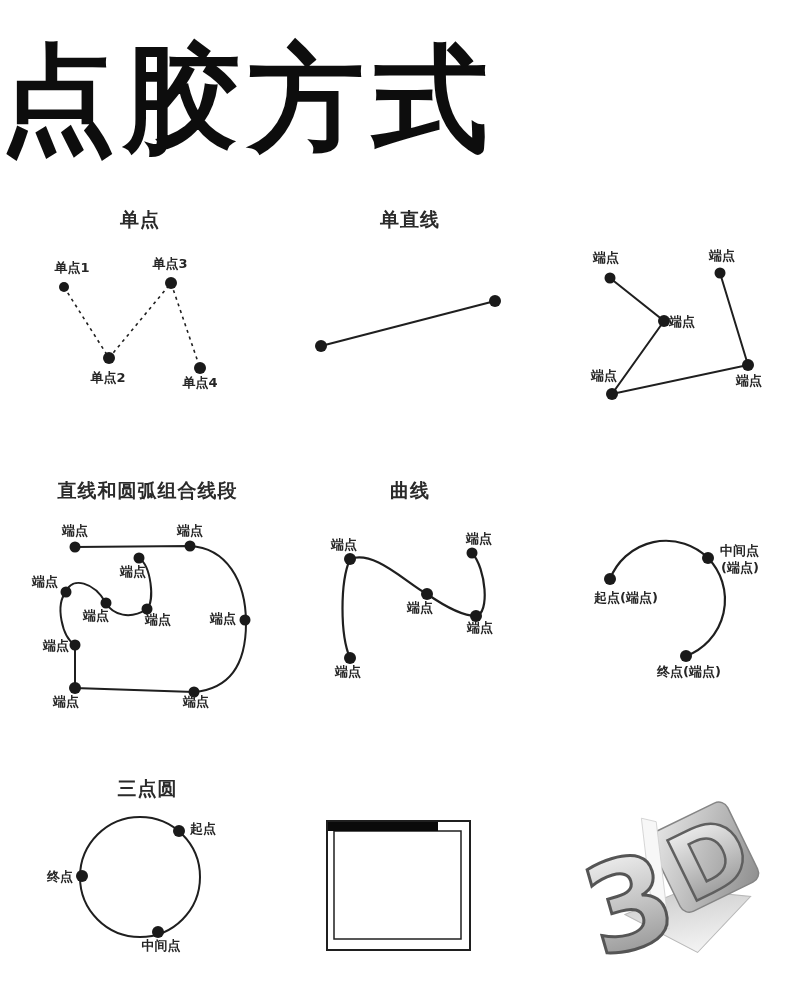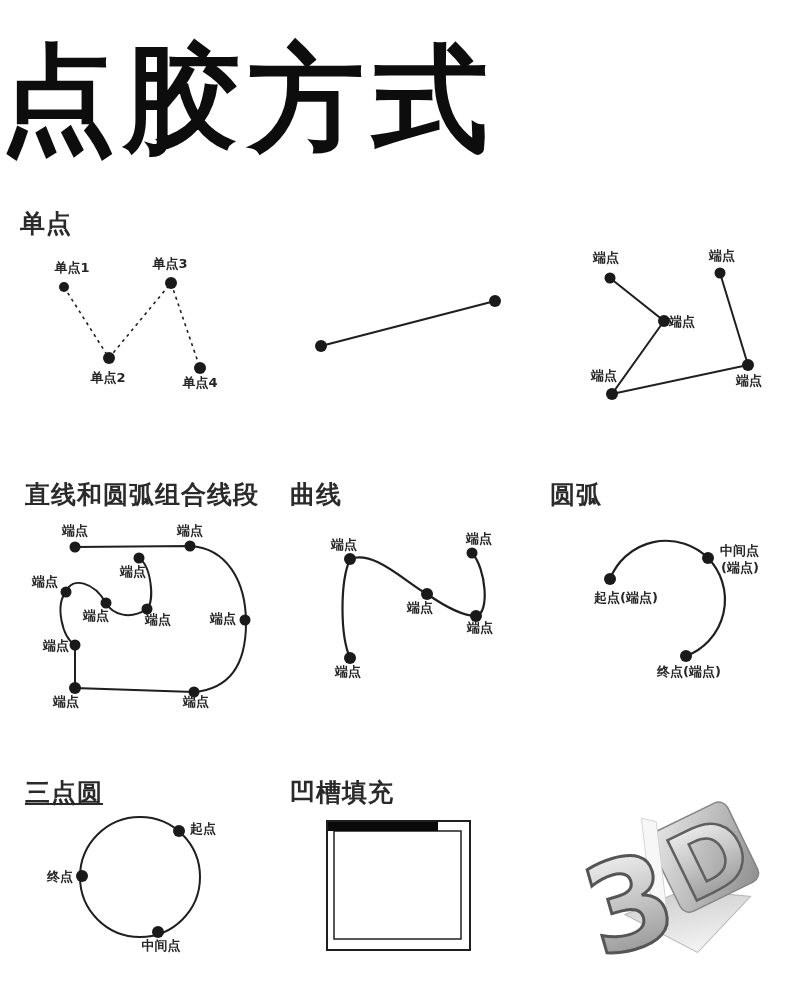--- a/index.html
+++ b/index.html
@@ -2,41 +2,40 @@
 <html><head>
 <meta charset="utf-8">
 <style>
   html,body{margin:0;padding:0;background:#ffffff;}
   #canvas{position:relative;width:800px;height:1000px;background:#ffffff;overflow:hidden;
           font-family:"DejaVu Sans","Liberation Sans",sans-serif;}
   .main-title{position:absolute;top:22px;left:0;width:800px;text-align:left;
               font-family:"DejaVu Serif","Liberation Serif",serif;
               font-weight:700;font-size:116px;line-height:1.05;letter-spacing:8px;
               color:#0d0d0d;white-space:nowrap;margin-top:16px;}
-  .panel-title{position:absolute;font-weight:700;font-size:25px;
+  .panel-title{position:absolute;text-align:center;font-weight:700;font-size:19px;
                color:#2a2a2a;letter-spacing:1px;}
   svg{position:absolute;overflow:visible;}
   .lbl{font-family:"DejaVu Sans","Liberation Sans",sans-serif;font-weight:700;
        font-size:13px;fill:#262626;}
   .stroke{fill:none;stroke:#1f1f1f;}
   .dot{fill:#1a1a1a;stroke:none;}
 </style>
 </head>
 <body>
 
 <div id="canvas">
 
   <div class="main-title">点胶方式</div>
 
   <div class="panel-title" style="left:20px;top:207px;width:240px;">单点</div>
+  <div class="panel-title" style="left:290px;top:207px;width:240px;">单直线</div>
   <div class="panel-title" style="left:290px;top:478px;width:240px;">曲线</div>
   <div class="panel-title" style="left:25px;top:478px;width:245px;">直线和圆弧组合线段</div>
-  <div class="panel-title" style="left:550px;top:478px;width:240px;">圆弧</div>
-  <div class="panel-title" style="left:25px;top:776px;width:245px;text-decoration:underline;">三点圆</div>
-  <div class="panel-title" style="left:290px;top:776px;width:240px;">凹槽填充</div>
+  <div class="panel-title" style="left:25px;top:776px;width:245px;">三点圆</div>
 
   <svg style="left:20px;top:245px;" width="250" height="155" viewBox="0 0 250 155">
     <polyline class="stroke" stroke-width="1.6" stroke-dasharray="3 4" points="44,42 89,113 151,38 180,123"></polyline>
     <circle class="dot" cx="44" cy="42" r="5"></circle>
     <circle class="dot" cx="89" cy="113" r="6"></circle>
     <circle class="dot" cx="151" cy="38" r="6"></circle>
     <circle class="dot" cx="180" cy="123" r="6"></circle>
     <text class="lbl" x="52" y="27" text-anchor="middle">单点1</text>
     <text class="lbl" x="88" y="137" text-anchor="middle">单点2</text>
     <text class="lbl" x="150" y="23" text-anchor="middle">单点3</text>

